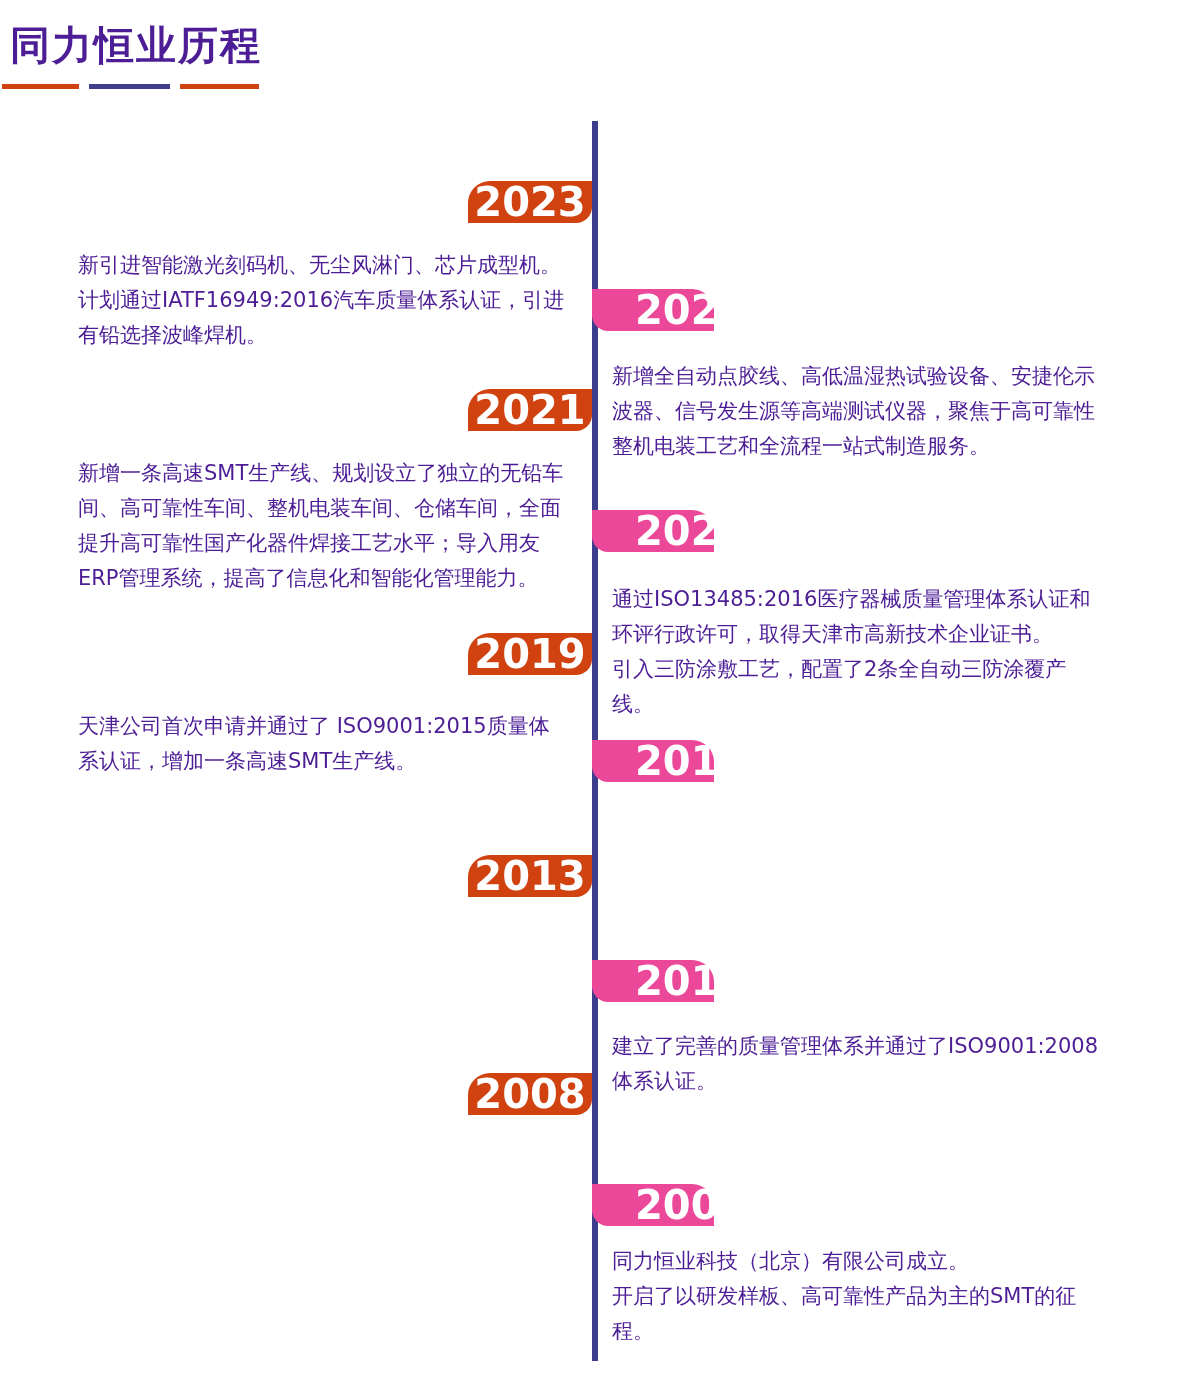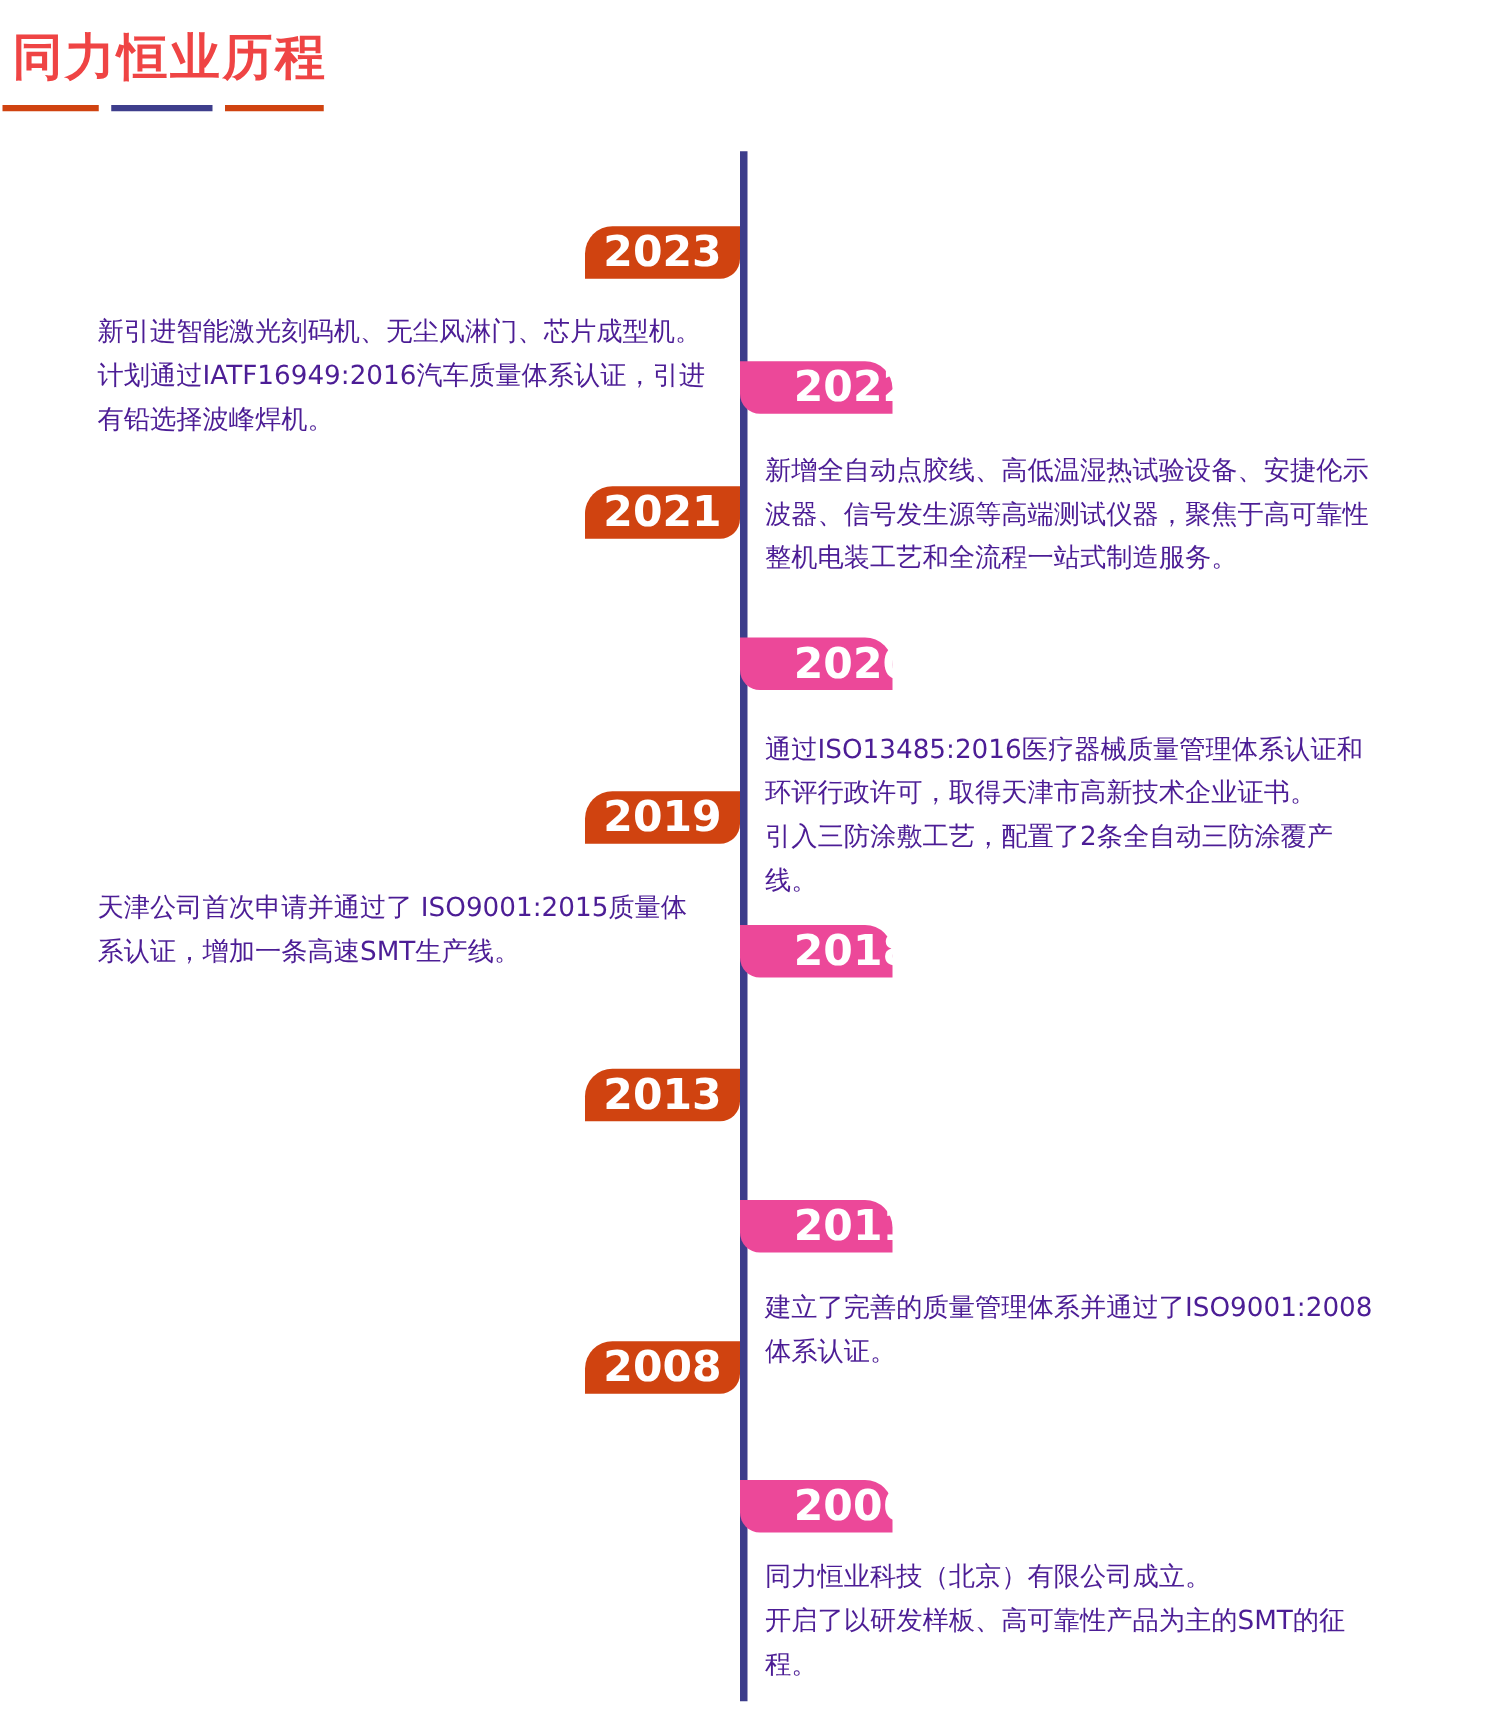--- a/index.html
+++ b/index.html
@@ -12,21 +12,21 @@
     background: #ffffff;
     overflow: hidden;
   }
   .page-title {
     position: absolute;
     left: 10px;
     top: 18px;
     font-size: 40px;
     font-weight: bold;
     letter-spacing: 2px;
-    color: #ef4444;
+    color: #4c1d95;
     white-space: nowrap;
   }
   .title-bar {
     position: absolute;
     top: 84px;
     height: 5px;
   }
   .bar-orange { background: #d04310; }
   .bar-purple { background: #3e3e8c; }
   .bar-1 { left: 2px;   width: 77px; }
@@ -39,21 +39,21 @@
     width: 6px;
     height: 1240px;
     background: #3c3d8b;
     z-index: 1;
   }
   .tag {
     position: absolute;
     height: 42px;
     line-height: 42px;
     text-align: center;
-    font-size: 34px;
+    font-size: 40px;
     font-weight: bold;
     color: #ffffff;
     z-index: 2;
   }
   .tag.orange {
     right: 608px;
     width: 124px;
     background: #d04310;
     border-radius: 22px 0 16px 0;
   }
@@ -87,20 +87,21 @@
 
   <div class="timeline-line"></div>
 
   <div class="tag orange" style="top:181px">2023</div>
   <div class="desc left" style="top:248px">新引进智能激光刻码机、无尘风淋门、芯片成型机。计划通过IATF16949:2016汽车质量体系认证，引进有铅选择波峰焊机。</div>
 
   <div class="tag purple" style="top:289px">2022</div>
   <div class="desc right" style="top:359px">新增全自动点胶线、高低温湿热试验设备、安捷伦示波器、信号发生源等高端测试仪器，聚焦于高可靠性整机电装工艺和全流程一站式制造服务。</div>
 
   <div class="tag orange" style="top:389px">2021</div>
+  <div class="desc left" style="top:456px">新增一条高速SMT生产线、规划设立了独立的无铅车间、高可靠性车间、整机电装车间、仓储车间，全面提升高可靠性国产化器件焊接工艺水平；导入用友ERP管理系统，提高了信息化和智能化管理能力。</div>
 
   <div class="tag purple" style="top:510px">2020</div>
   <div class="desc right" style="top:582px">通过ISO13485:2016医疗器械质量管理体系认证和环评行政许可，取得天津市高新技术企业证书。
 引入三防涂敷工艺，配置了2条全自动三防涂覆产线。</div>
 
   <div class="tag orange" style="top:633px">2019</div>
   <div class="desc left" style="top:709px">天津公司首次申请并通过了 ISO9001:2015质量体系认证，增加一条高速SMT生产线。</div>
 
   <div class="tag purple" style="top:740px">2018</div>
 

